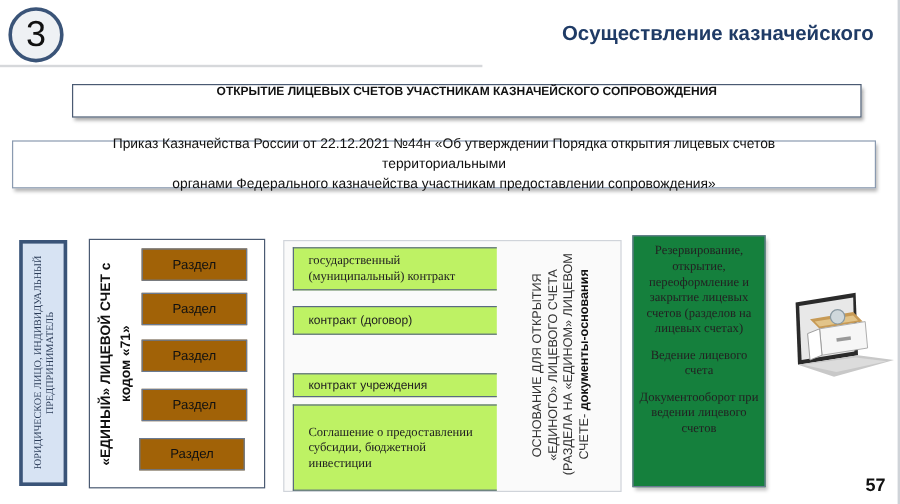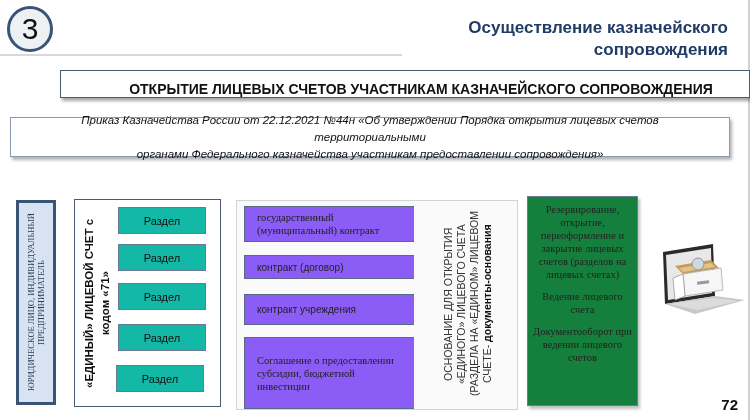--- a/index.html
+++ b/index.html
@@ -1,50 +1,49 @@
 <!DOCTYPE html>
 <html><head>
 <meta charset="utf-8">
 <style>
   html, body { margin:0; padding:0; }
   body { width:750px; height:420px; position:relative; overflow:hidden; background:#ffffff; font-family:"Liberation Sans", sans-serif; }
   .frame-right { position:absolute; right:0; top:0; width:2px; height:420px; background:#cfd3d8; }
   .badge { position:absolute; left:7px; top:6px; width:46px; height:46px; border-radius:50%; border:3px solid #3a5478; background:#eef1f4; box-sizing:border-box; display:flex; align-items:center; justify-content:center; font-size:30px; color:#111; }
   .header-rule { position:absolute; left:0; top:54px; width:402px; height:2px; background:#d6d8db; }
   .title { position:absolute; right:22px; top:17px; text-align:right; font-size:17px; font-weight:bold; color:#1f3b66; line-height:22px;margin-left:41px; }
-  .banner { position:absolute; left:60px; top:70px; width:656px; height:26px; border:1px solid #4a5a72; background:#fff; box-shadow:2px 3px 3px rgba(0,0,0,0.35); display:flex; align-items:flex-end; justify-content:center; font-size:14px; font-weight:bold; color:#111;padding-left:32px; }
-  .order { position:absolute; left:10px; top:117px; width:720px; height:40px; border:1px solid #8a9ab0; background:#fff; box-shadow:2px 3px 3px rgba(0,0,0,0.3); display:flex; align-items:center; justify-content:center; text-align:center; font-size:11.5px; color:#111; line-height:17px; padding:0 36px; box-sizing:border-box;font-style:italic; }
+  .banner { position:absolute; left:60px; top:70px; width:656px; height:26px; border:1px solid #4a5a72; background:#fff; box-shadow:2px 3px 3px rgba(0,0,0,0.35); display:flex; align-items:flex-start; justify-content:center; font-size:10px; font-weight:bold; color:#111; }
+  .order { position:absolute; left:10px; top:117px; width:720px; height:40px; border:1px solid #8a9ab0; background:#fff; box-shadow:2px 3px 3px rgba(0,0,0,0.3); display:flex; align-items:center; justify-content:center; text-align:center; font-size:11.5px; color:#111; line-height:17px; padding:0 36px; box-sizing:border-box; }
   .entity { position:absolute; left:16px; top:200px; width:40px; height:205px; border:3px solid #3a5478; background:#d7e3f3; box-sizing:border-box; }
   .vtext { position:absolute; writing-mode:vertical-rl; transform:rotate(180deg); text-align:center; }
   .entity .vtext { left:0; top:0; width:100%; height:100%; display:flex; align-items:center; justify-content:center; font-family:"Liberation Serif", serif; font-size:8.5px; color:#2b3c58; line-height:10px; }
   .account { position:absolute; left:74px; top:199px; width:147px; height:208px; border:1px solid #4a5a72; background:#fff; box-sizing:border-box; }
   .account .vtext { left:4px; top:6px; width:36px; height:194px; display:flex; align-items:center; justify-content:center; font-size:11.5px; font-weight:bold; color:#111; line-height:16px; }
-  .section { position:absolute; width:88px; height:27px; border:1px solid #6a7a92; background:#14b8a6; display:flex; align-items:center; justify-content:center; font-size:11px; color:#111; box-sizing:border-box; }
+  .section { position:absolute; width:88px; height:27px; border:1px solid #6a7a92; background:#a16207; display:flex; align-items:center; justify-content:center; font-size:11px; color:#111; box-sizing:border-box; }
   .docs { position:absolute; left:236px; top:200px; width:282px; height:210px; border:1px solid #d0d4da; background:#fafafa; box-sizing:border-box; }
-  .doc { position:absolute; left:244px; width:170px; border:1px solid #5a6a82; border-right:none; background:#8b5cf6; box-sizing:border-box; padding:2px 12px; font-size:10px; color:#222; line-height:13px; display:flex; align-items:center; }
+  .doc { position:absolute; left:244px; width:170px; border:1px solid #5a6a82; border-right:none; background:#bef264; box-sizing:border-box; padding:2px 12px; font-size:10px; color:#222; line-height:13px; display:flex; align-items:center; }
   .doc.serif { font-family:"Liberation Serif", serif; font-size:10.5px; }
   .basis .vtext { left:418px; top:205px; width:100px; height:198px; display:flex; align-items:center; justify-content:center; font-size:10.5px; color:#333; line-height:13px; }
   .basis b { font-weight:bold; color:#111; }
   .actions { position:absolute; left:527px; top:196px; width:111px; height:210px; border:1px solid #6a7a92; background:#15803d; box-shadow:2px 3px 3px rgba(0,0,0,0.25); box-sizing:border-box; padding:6px 3px; text-align:center; font-family:"Liberation Serif", serif; font-size:10.5px; color:#222; line-height:13px; }
   .actions p { margin:0 0 9px 0; }
   .illustration { position:absolute; left:655px; top:238px; width:92px; height:82px; }
   .page-num { position:absolute; right:12px; top:396px; font-size:15px; font-weight:bold; color:#111; }
 </style>
 </head>
 <body>
 
 <div class="frame-right"></div>
 
 <div class="badge">
   <span>3</span>
 </div>
 <div class="header-rule"></div>
 <div class="title">
   <div>Осуществление казначейского</div>
-  <div>сопровождения</div>
 </div>
 
 <div class="banner">
   <span>ОТКРЫТИЕ ЛИЦЕВЫХ СЧЕТОВ УЧАСТНИКАМ КАЗНАЧЕЙСКОГО СОПРОВОЖДЕНИЯ</span>
 </div>
 
 <div class="order">
   <div>
     <span>Приказ Казначейства России от 22.12.2021 №44н «Об утверждении Порядка открытия лицевых счетов территориальными</span><br>
     <span>органами Федерального казначейства участникам предоставлении сопровождения»</span>
@@ -74,21 +73,21 @@
     <span>Раздел</span>
   </div>
 
 <div class="docs"></div>
 <div class="doc serif" style="top:206px;height:36px;">
     <span>государственный (муниципальный) контракт</span>
   </div>
 <div class="doc" style="top:255px;height:24px;">
     <span>контракт (договор)</span>
   </div>
-<div class="doc" style="top:294px;height:31px;">
+<div class="doc" style="top:311px;height:20px;">
     <span>контракт учреждения</span>
   </div>
 <div class="doc serif" style="top:337px;height:72px;">
     <span>Соглашение о предоставлении субсидии, бюджетной инвестиции</span>
   </div>
 
 <div class="basis">
   <div class="vtext">
     <div><span>ОСНОВАНИЕ ДЛЯ ОТКРЫТИЯ «ЕДИНОГО» ЛИЦЕВОГО СЧЕТА (РАЗДЕЛА НА «ЕДИНОМ» ЛИЦЕВОМ СЧЕТЕ- </span><b>документы-основания</b></div>
   </div>
@@ -106,13 +105,13 @@
   <polygon points="10,66 60,58 90,62 40,76" fill="#c8c8c8"></polygon>
   <polygon points="14,66 58,60 84,63 42,72" fill="#dcdcdc"></polygon>
   <polygon points="20,28 56,22 64,30 28,36" fill="#c79a55"></polygon>
   <polygon points="24,30 56,25 60,29 28,34" fill="#e2c48a"></polygon>
   <circle cx="43" cy="26" r="6" fill="#cfd8dc" stroke="#8a9aa3" stroke-width="1"></circle>
   <polygon points="28,36 66,30 68,52 30,58" fill="#f6f6f6" stroke="#aaa" stroke-width="0.8"></polygon>
   <polygon points="18,40 28,36 30,58 20,62" fill="#ffffff" stroke="#999" stroke-width="0.8"></polygon>
   <rect x="42" y="43" width="12" height="3" fill="#999" transform="rotate(-8 48 44)"></rect>
 </svg>
 
-<div class="page-num">72</div>
+<div class="page-num">57</div>
 
 </body></html>

